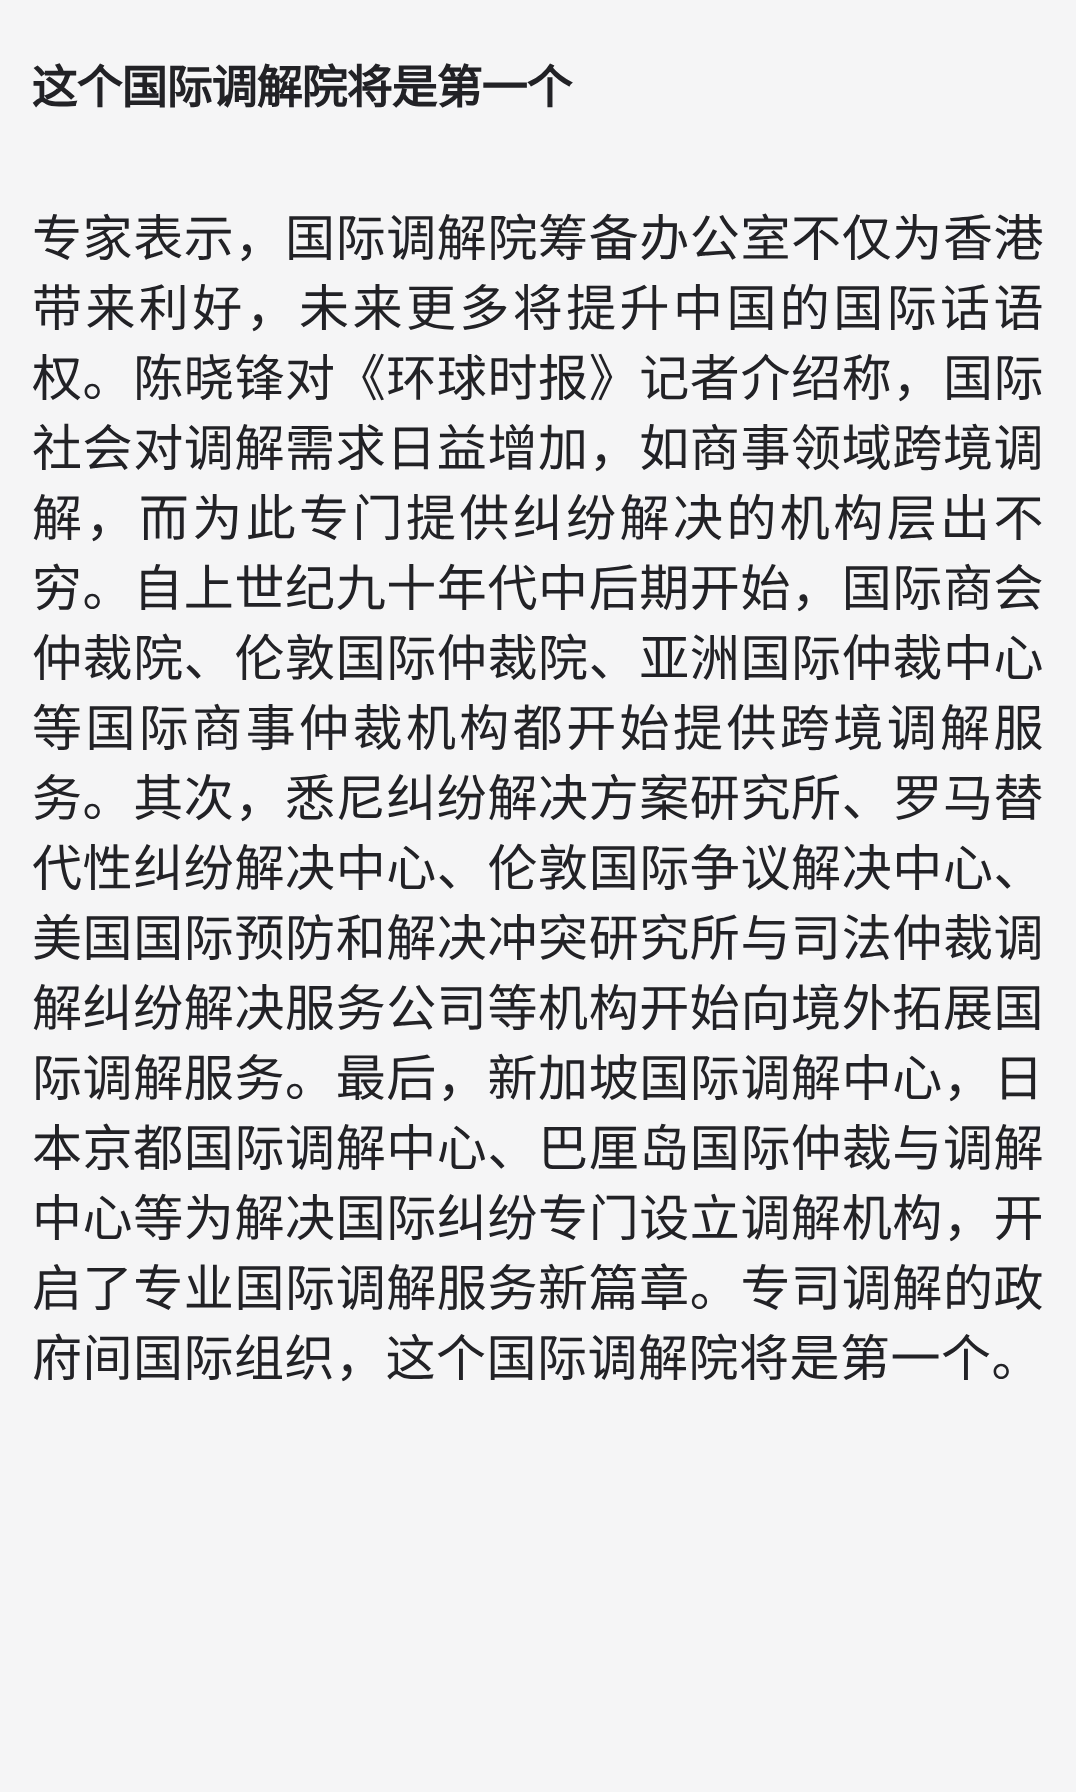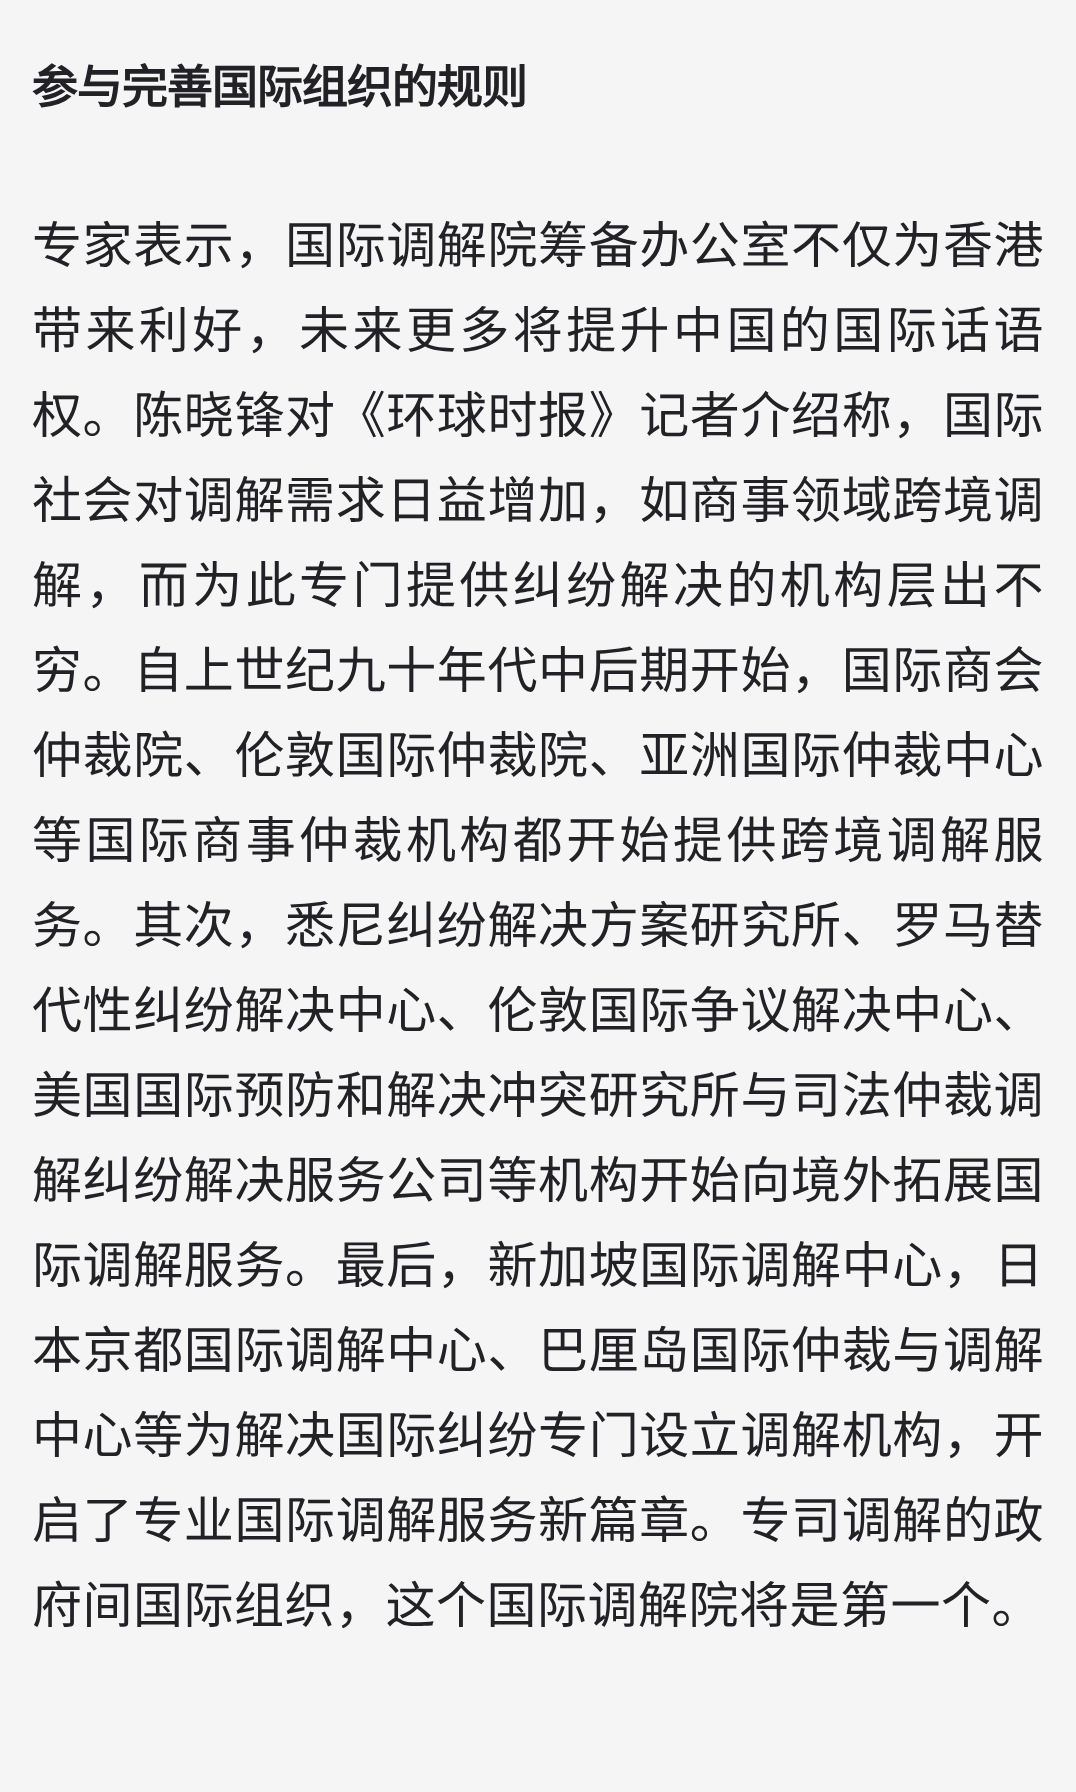--- a/index.html
+++ b/index.html
@@ -31,29 +31,29 @@
     line-height: 62px;
     font-weight: 700;
     letter-spacing: -1px;
     text-align: left;
   }
 
   .article-paragraph {
     margin-top: 86px;
     color: #222226;
     font-size: 50px;
-    line-height: 85px;
+    line-height: 70px;
     letter-spacing: 0.5px;
     font-weight: 400;
     text-align: justify;
     text-justify: inter-ideograph;
     word-break: normal;
     overflow-wrap: break-word;
   }
 </style>
 </head>
 <body>
 
 <div class="article-page">
-  <h1 class="article-heading">参与完善国际组织的规则</h1>
+  <h1 class="article-heading">这个国际调解院将是第一个</h1>
 
   <p class="article-paragraph">专家表示，国际调解院筹备办公室不仅为香港带来利好，未来更多将提升中国的国际话语权。陈晓锋对《环球时报》记者介绍称，国际社会对调解需求日益增加，如商事领域跨境调解，而为此专门提供纠纷解决的机构层出不穷。自上世纪九十年代中后期开始，国际商会仲裁院、伦敦国际仲裁院、亚洲国际仲裁中心等国际商事仲裁机构都开始提供跨境调解服务。其次，悉尼纠纷解决方案研究所、罗马替代性纠纷解决中心、伦敦国际争议解决中心、美国国际预防和解决冲突研究所与司法仲裁调解纠纷解决服务公司等机构开始向境外拓展国际调解服务。最后，新加坡国际调解中心，日本京都国际调解中心、巴厘岛国际仲裁与调解中心等为解决国际纠纷专门设立调解机构，开启了专业国际调解服务新篇章。专司调解的政府间国际组织，这个国际调解院将是第一个。</p>
 </div>
 
 </body></html>

